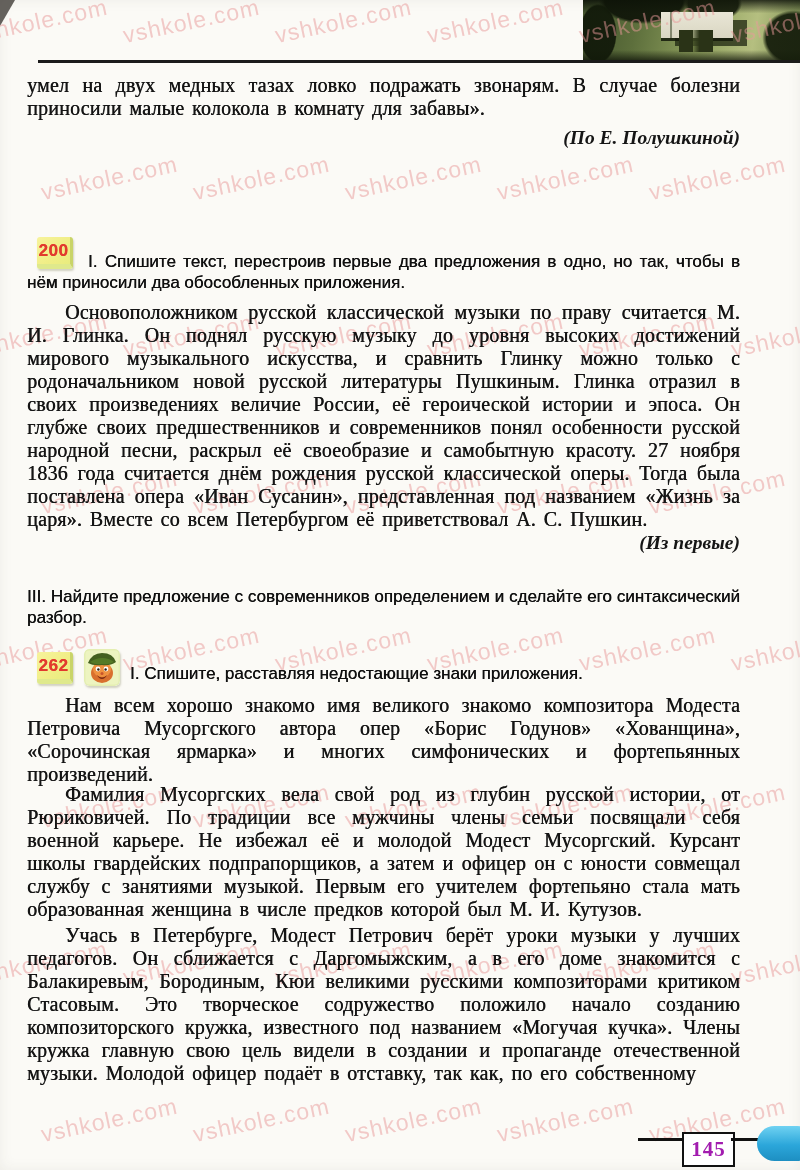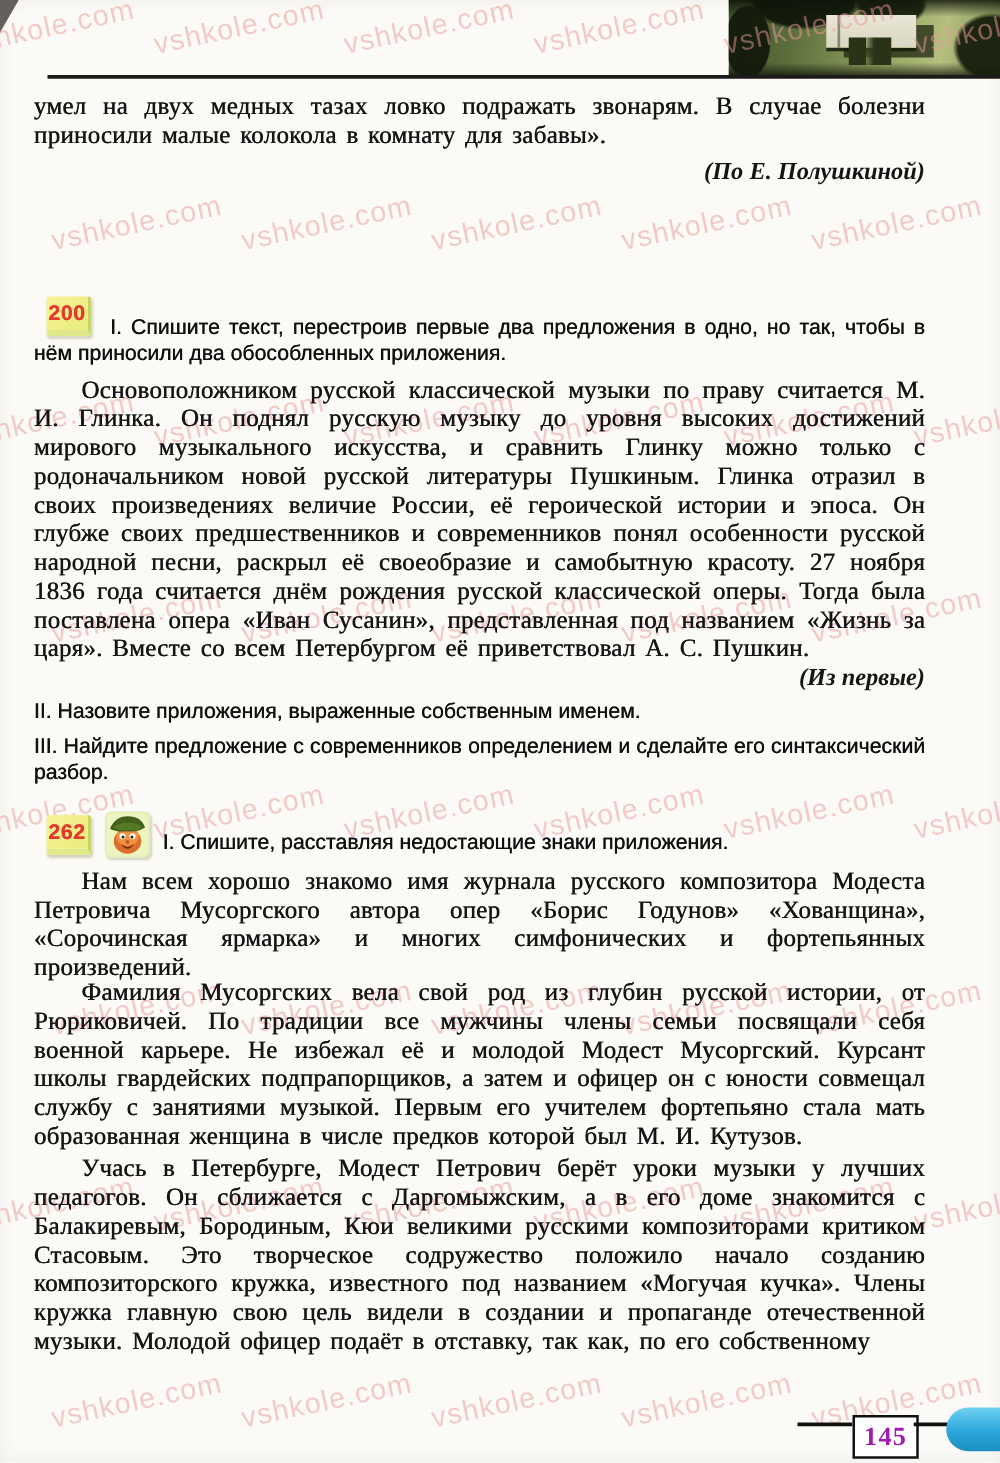--- a/index.html
+++ b/index.html
@@ -183,21 +183,20 @@
 
   <div class="badge" style="left:37px;top:237px">
     <span>200</span>
   </div>
   <div class="blk sans-task" style="top:251px;text-indent:61px">I. Спишите текст, перестроив первые два предложения в одно, но так, чтобы в нём приносили два обособленных приложения.</div>
 
   <div class="blk serif-para indent" style="top:301px">Основоположником русской классической музыки по праву считается М. И. Глинка. Он поднял русскую музыку до уровня высоких достижений мирового музыкального искусства, и сравнить Глинку можно только с родоначальником новой русской литературы Пушкиным. Глинка отразил в своих произведениях величие России, её героической истории и эпоса. Он глубже своих предшественников и современников понял особенности русской народной песни, раскрыл её своеобразие и самобытную красоту. 27 ноября 1836 года считается днём рождения русской классической оперы. Тогда была поставлена опера «Иван Сусанин», представленная под названием «Жизнь за царя». Вместе со всем Петербургом её приветствовал А. С. Пушкин.</div>
 
   <div class="blk attr" style="top:531px">(Из первые)</div>
 
-  <div class="blk sans-task" style="top:558px">II. Назовите приложения, выраженные собственным именем.</div>
 
   <div class="blk sans-task" style="top:586px">III. Найдите предложение с современников определением и сделайте его синтаксический разбор.</div>
 
   <div class="badge" style="left:37px;top:652px">
     <span>262</span>
   </div>
 
   <div class="mascot">
     <svg width="36" height="37" viewBox="0 0 36 37" xmlns="http://www.w3.org/2000/svg">
       <rect x="0" y="0" width="36" height="37" rx="5" fill="#e4eeb2"></rect>
@@ -210,21 +209,21 @@
       <circle cx="22" cy="20" r="2.4" fill="#fff"></circle>
       <circle cx="14.4" cy="20.5" r="1.2" fill="#2a1c10"></circle>
       <circle cx="21.6" cy="20.5" r="1.2" fill="#2a1c10"></circle>
       <path d="M13 26 Q18 31 23 26 Q21 30 18 30 Q15 30 13 26 Z" fill="#7c2a12"></path>
       <circle cx="18" cy="24.5" r="1.5" fill="#c9542a"></circle>
     </svg>
   </div>
 
   <div class="blk sans-task" style="top:663px;text-indent:103px">I. Спишите, расставляя недостающие знаки приложения.</div>
 
-  <div class="blk serif-para indent" style="top:694px">Нам всем хорошо знакомо имя журнала русского композитора Модеста Петровича Мусоргского автора опер «Борис Годунов» «Хованщина», «Сорочинская ярмарка» и многих симфонических и фортепьянных произведений.</div>
+  <div class="blk serif-para indent" style="top:694px">Нам всем хорошо знакомо имя великого знакомо композитора Модеста Петровича Мусоргского автора опер «Борис Годунов» «Хованщина», «Сорочинская ярмарка» и многих симфонических и фортепьянных произведений.</div>
 
   <div class="blk serif-para indent" style="top:783px">Фамилия Мусоргских вела свой род из глубин русской истории, от Рюриковичей. По традиции все мужчины члены семьи посвящали себя военной карьере. Не избежал её и молодой Модест Мусоргский. Курсант школы гвардейских подпрапорщиков, а затем и офицер он с юности совмещал службу с занятиями музыкой. Первым его учителем фортепьяно стала мать образованная женщина в числе предков которой был М. И. Кутузов.</div>
 
   <div class="blk serif-para indent" style="top:924px">Учась в Петербурге, Модест Петрович берёт уроки музыки у лучших педагогов. Он сближается с Даргомыжским, а в его доме знакомится с Балакиревым, Бородиным, Кюи великими русскими композиторами критиком Стасовым. Это творческое содружество положило начало созданию композиторского кружка, известного под названием «Могучая кучка». Члены кружка главную свою цель видели в создании и пропаганде отечественной музыки. Молодой офицер подаёт в отставку, так как, по его собственному</div>
 
   <div class="fline" style="left:638px;top:1138px;width:44px"></div>
   <div class="fbox">
     <span>145</span>
   </div>
   <div class="fline" style="left:731px;top:1138px;width:28px"></div>

